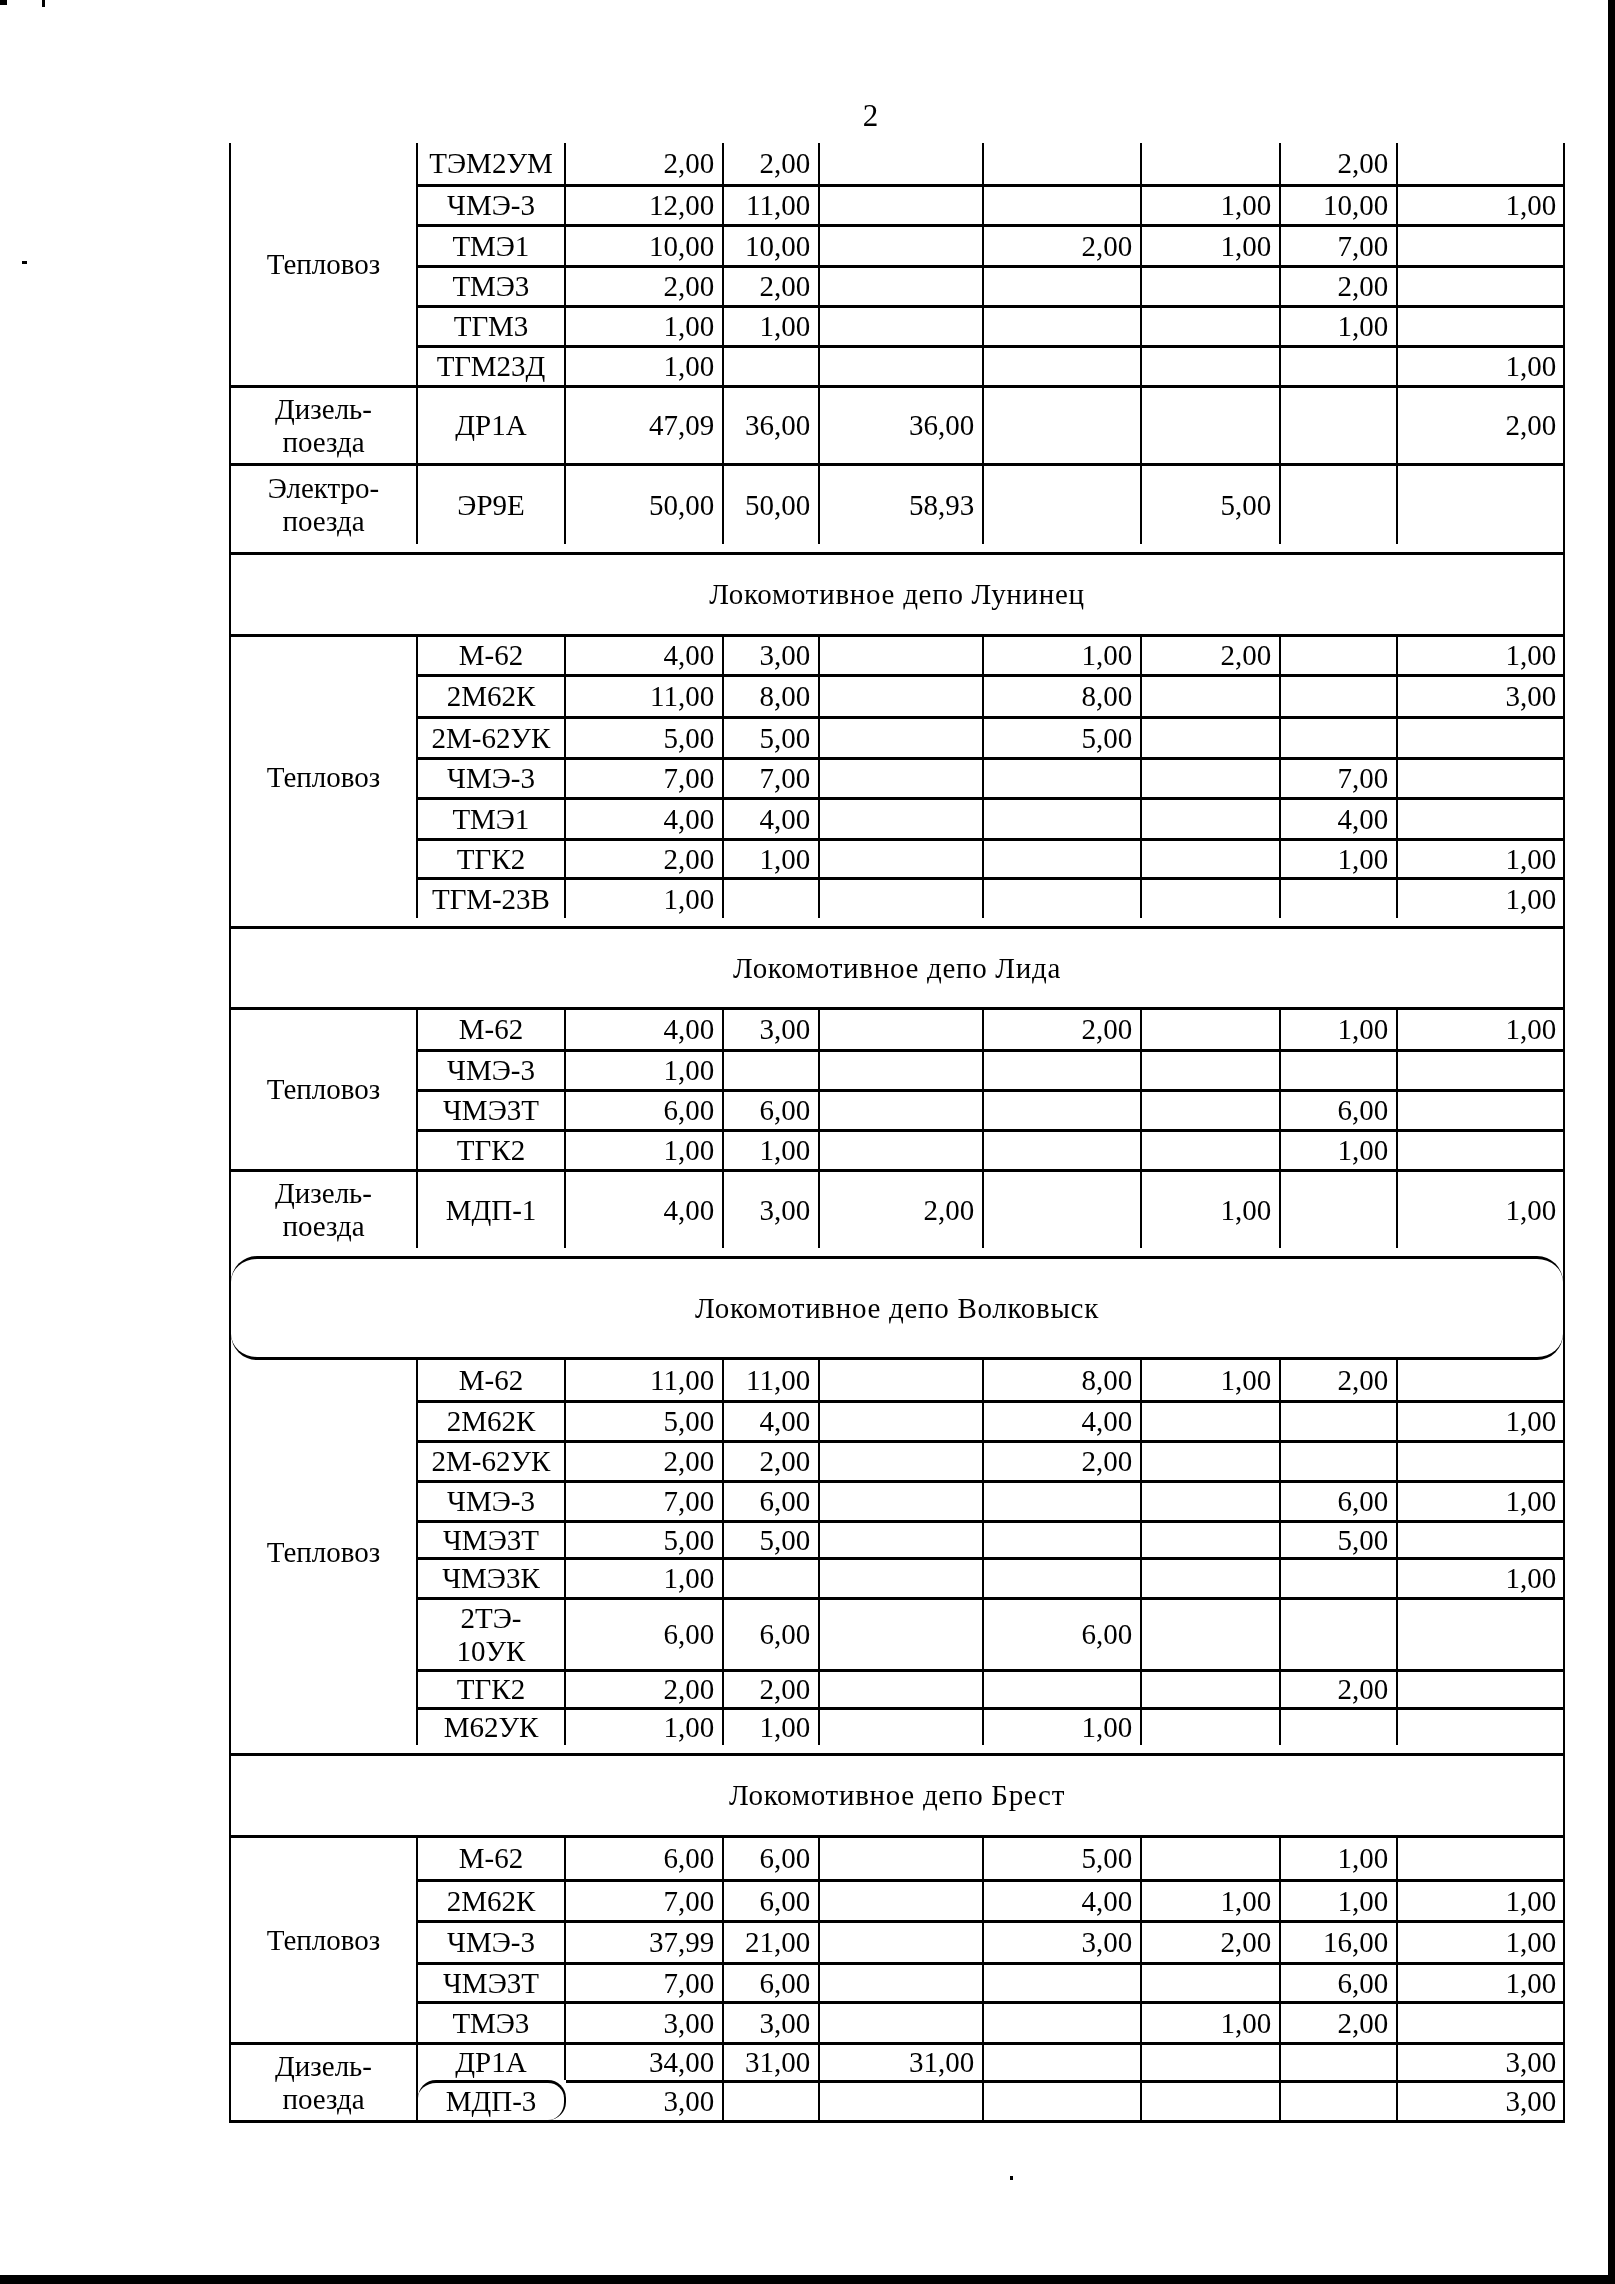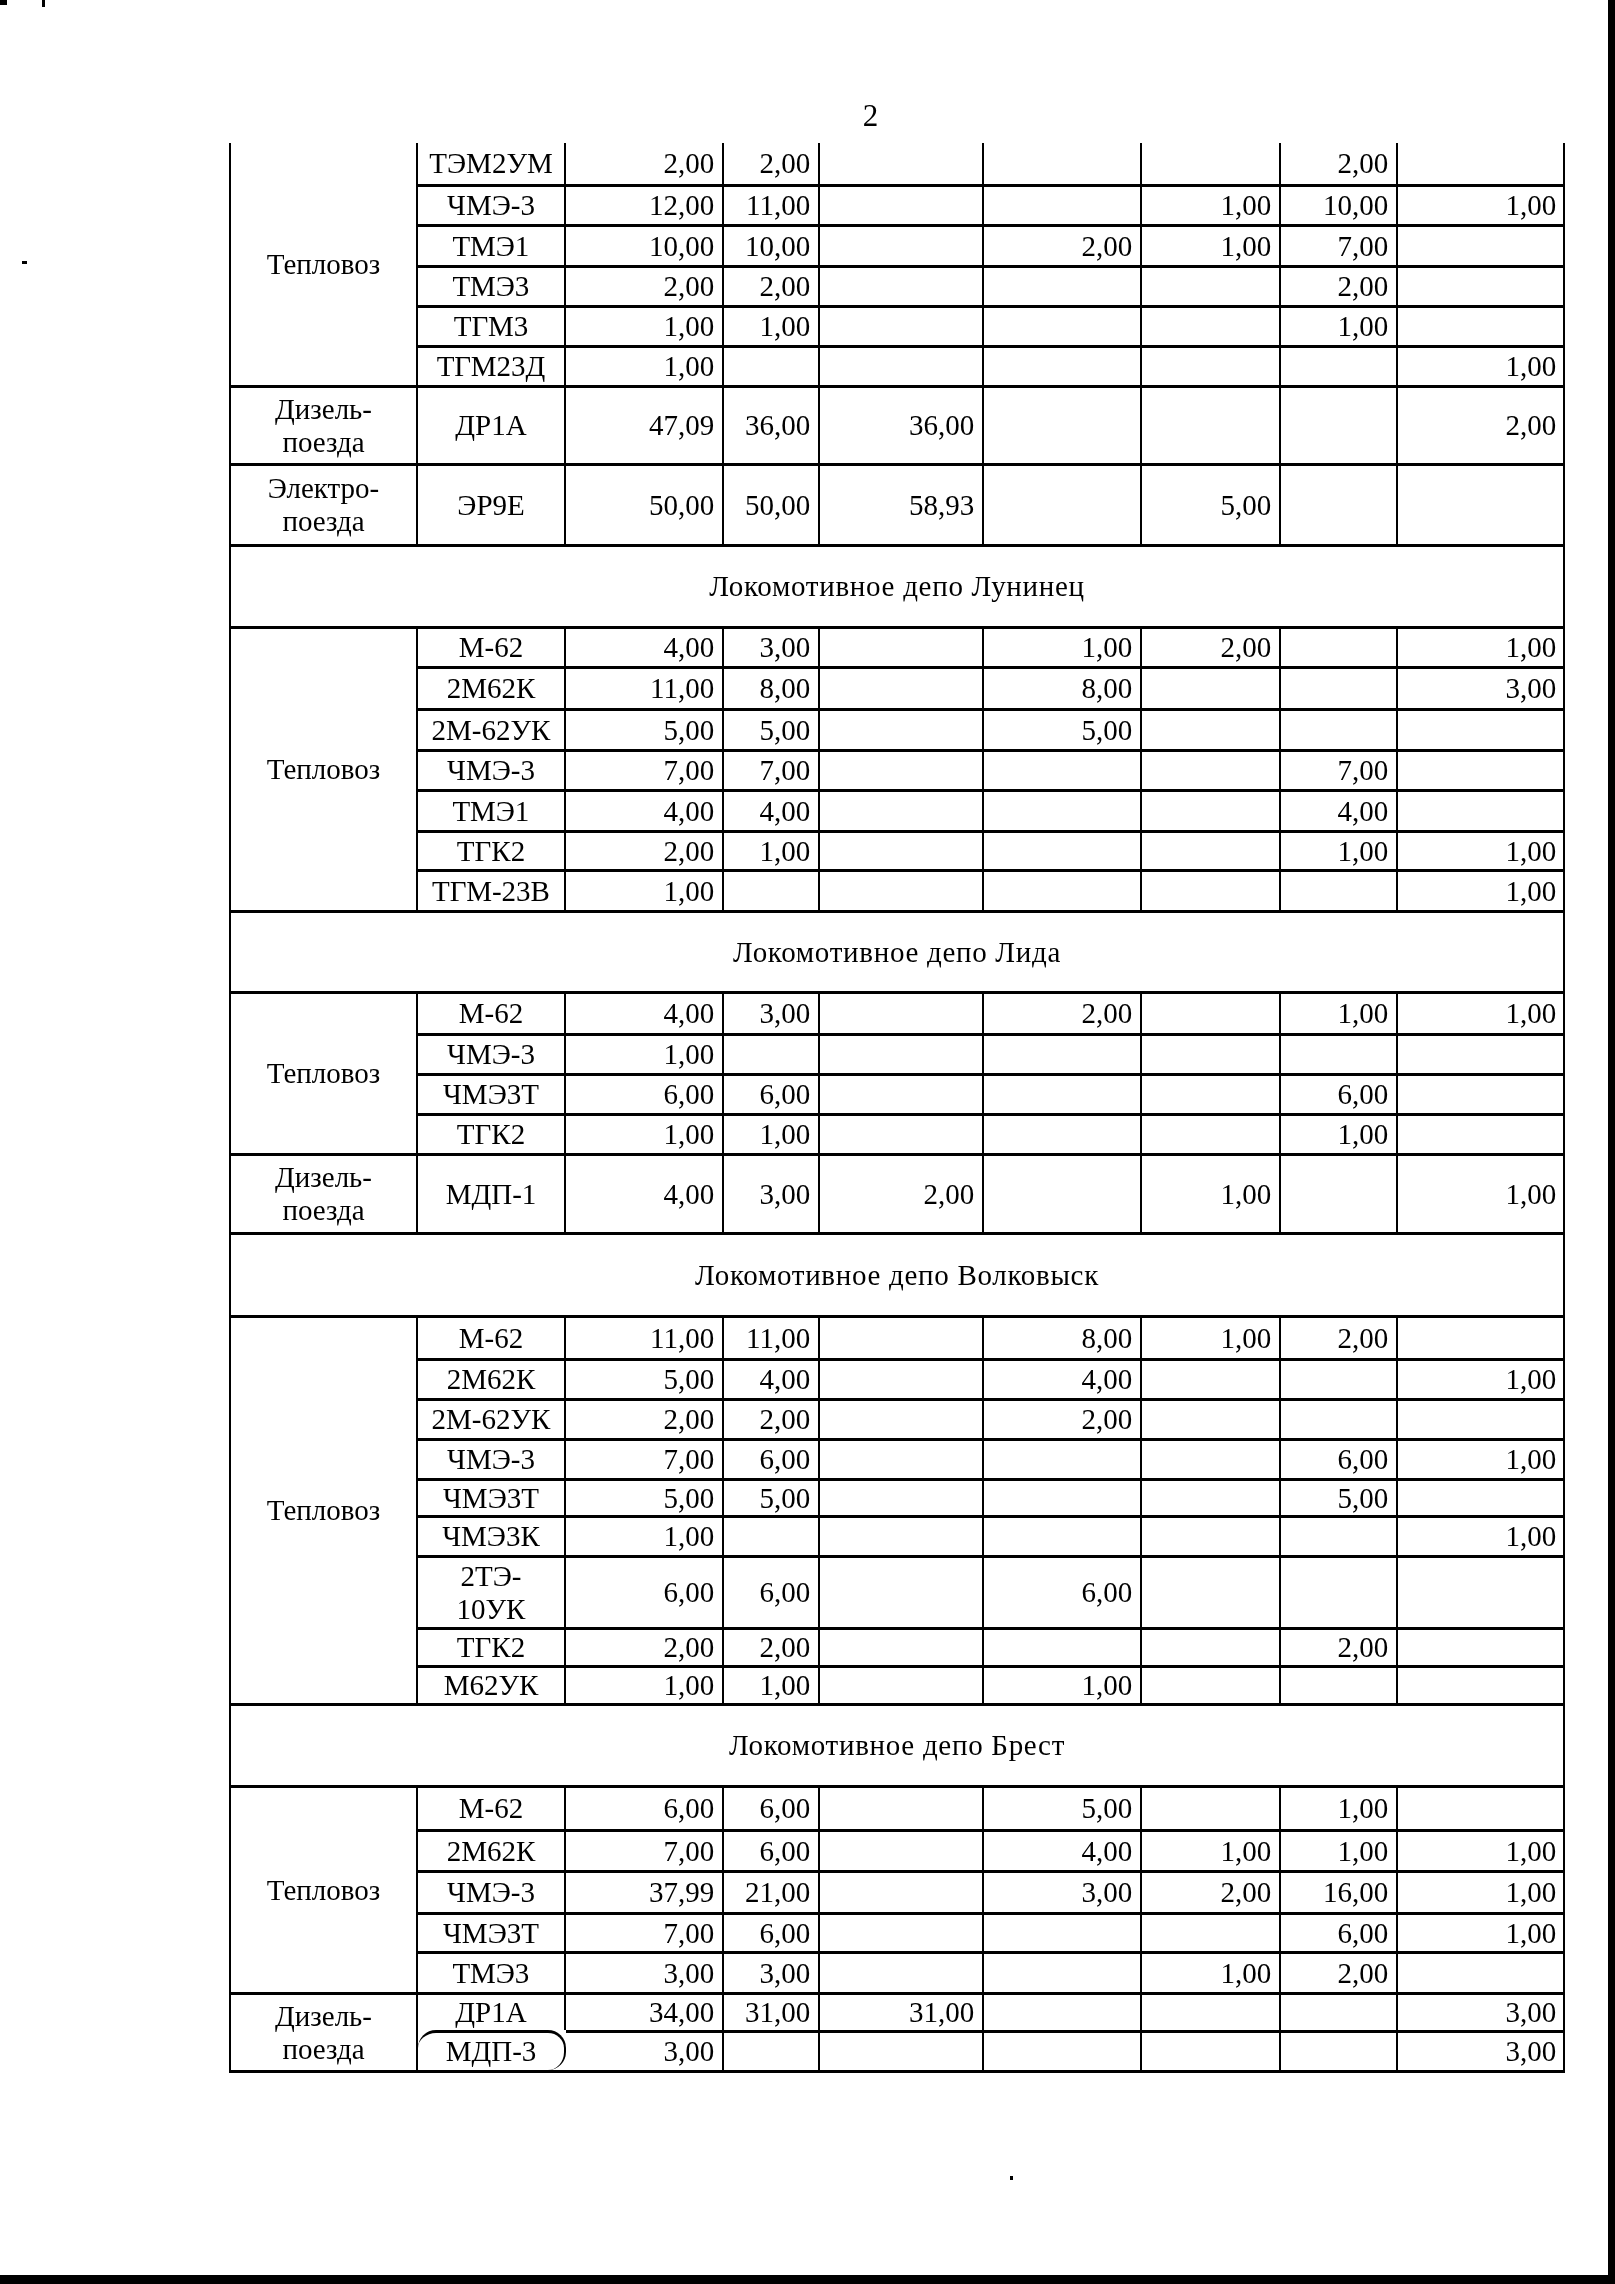--- a/index.html
+++ b/index.html
@@ -26,20 +26,21 @@
     border-right:2px solid #000;
     border-bottom:3.9px solid #000;
   }
   .band{
     box-sizing:border-box;
     border-top:3.9px solid #000;
     border-bottom:3.9px solid #000;
     display:flex;align-items:center;justify-content:center;
     font-size:29px;
     letter-spacing:0.7px;
+    margin-top:8px;
   }
   .grid{display:grid;}
   .cell{
     box-sizing:border-box;
     border-right:2px solid #000;
     display:flex;align-items:center;justify-content:center;
     font-size:29px;
     line-height:1.13;
     white-space:pre-line;
     text-align:center;
@@ -228,21 +229,21 @@
 поезда</div>
         <div class="cell model bt" style="grid-area: 5 / 2;">МДП-1</div>
         <div class="cell val bt" style="grid-area: 5 / 3;">4,00</div>
         <div class="cell val bt" style="grid-area: 5 / 4;">3,00</div>
         <div class="cell val bt" style="grid-area: 5 / 5;">2,00</div>
         <div class="cell val bt" style="grid-area: 5 / 6;"></div>
         <div class="cell val bt" style="grid-area: 5 / 7;">1,00</div>
         <div class="cell val bt" style="grid-area: 5 / 8;"></div>
         <div class="cell val bt lastcol" style="grid-area: 5 / 9;">1,00</div>
       </div>
-      <div class="band" style="height: 86px;">Локомотивное депо Волковыск</div>
+      <div class="band" style="height: 104px; border-radius: 26px;">Локомотивное депо Волковыск</div>
       <div class="grid" style="grid-template-columns: 187px 148px 158px 96px 164px 158px 139px 117px 166px; grid-template-rows: 40px 40px 40px 40px 37px 40px 72px 38px 38px;">
         <div class="cell cat" style="grid-area: 1 / 1 / span 9;">Тепловоз</div>
         <div class="cell model" style="grid-area: 1 / 2;">М-62</div>
         <div class="cell val" style="grid-area: 1 / 3;">11,00</div>
         <div class="cell val" style="grid-area: 1 / 4;">11,00</div>
         <div class="cell val" style="grid-area: 1 / 5;"></div>
         <div class="cell val" style="grid-area: 1 / 6;">8,00</div>
         <div class="cell val" style="grid-area: 1 / 7;">1,00</div>
         <div class="cell val" style="grid-area: 1 / 8;">2,00</div>
         <div class="cell val lastcol" style="grid-area: 1 / 9;"></div>

